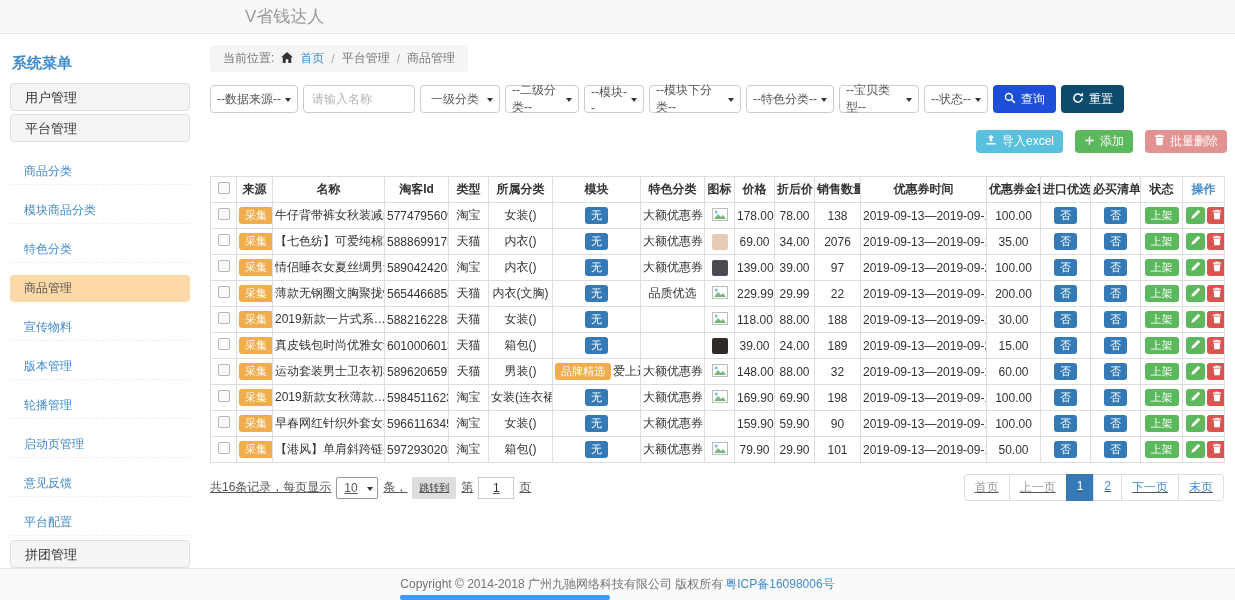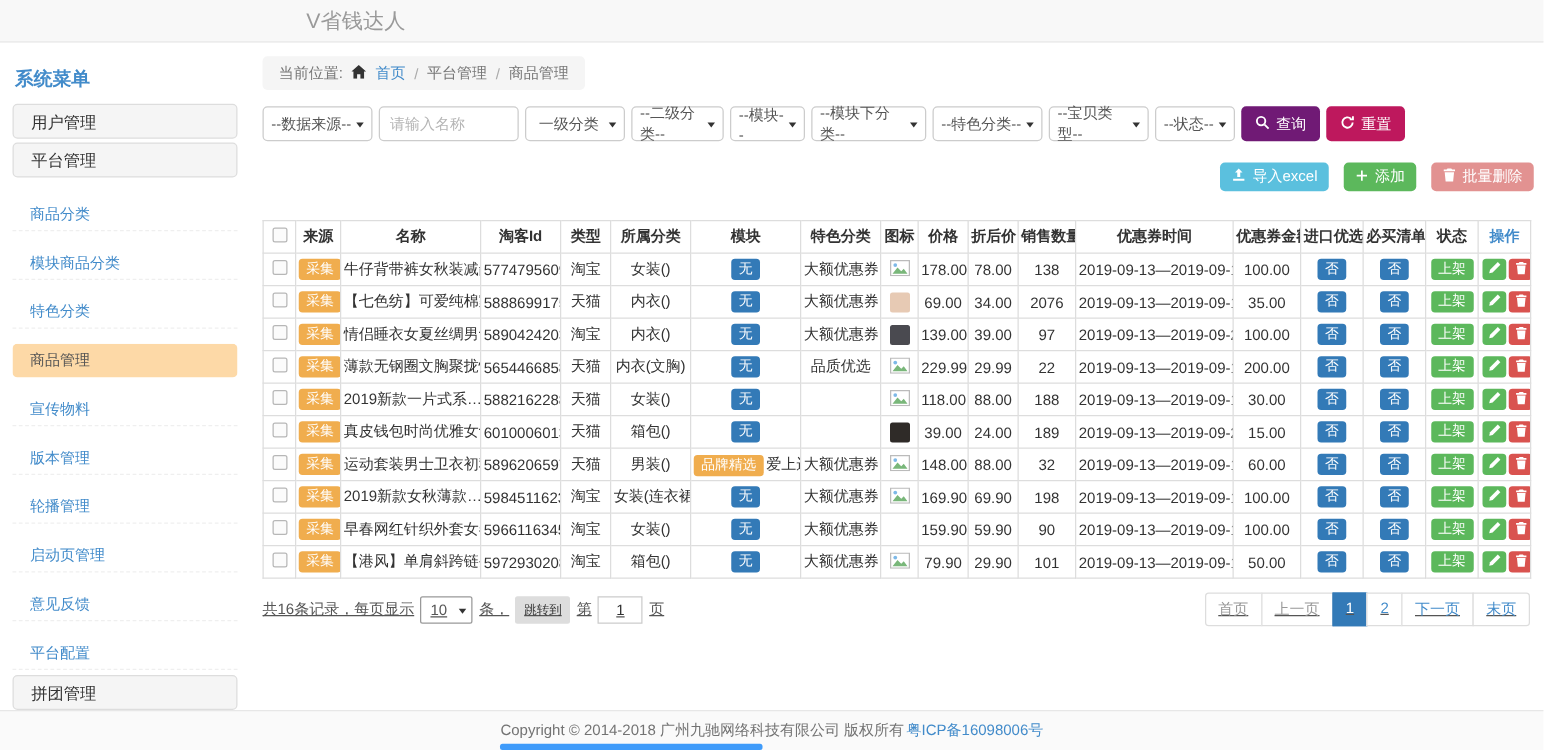--- a/index.html
+++ b/index.html
@@ -30,22 +30,22 @@
   .breadcrumb .sep { color:#aaa; }
 
   .filters { margin-top:13px; display:flex; gap:5px; align-items:center; }
   .fslot { display:contents; }
   .fselect { position:relative; height:28px; border:1px solid #ccc; border-radius:4px; background:#fff; font-size:12px; color:#555; display:flex; align-items:center; justify-content:center; padding:0 16px 0 6px; cursor:pointer; flex:none; }
   .fselect .sel-caret { position:absolute; right:6px; top:12px; width:0; height:0; border-left:3.5px solid transparent; border-right:3.5px solid transparent; border-top:4px solid #333; }
   .sw0{width:88px}.sw1{width:80px}.sw2{width:74px}.sw3{width:60px}.sw4{width:92px}.sw5{width:88px}.sw6{width:80px}.sw7{width:64px}
   .finput { height:28px; width:112px; border:1px solid #ccc; border-radius:4px; font-size:12px; padding:0 8px; color:#555; outline:none; }
   .finput::placeholder { color:#b5b5b5; }
   .btn { border:none; border-radius:4px; color:#fff; font-size:12px; height:28px; padding:0 11px; display:inline-flex; align-items:center; gap:5px; cursor:pointer; flex:none; }
-  .btn-query { background:#701a75; }
-  .btn-reset { background:#be185d; }
+  .btn-query { background:#1d4ed8; }
+  .btn-reset { background:#0c4a6e; }
 
   .toolbar { margin-top:17px; display:flex; justify-content:flex-end; gap:12px; }
   .toolbar .btn { height:23px; padding:0 9px; }
   .btn-import { background:#5bc0de; }
   .btn-add { background:#5cb85c; }
   .btn-del { background:#e29291; }
 
   .table-wrap { margin-top:23px; }
   table { border-collapse:collapse; table-layout:fixed; width:1014px; font-size:12px; color:#333; }
   th, td { border:1px solid #ddd; height:26px; text-align:center; padding:0 2px; overflow:hidden; white-space:nowrap; }

